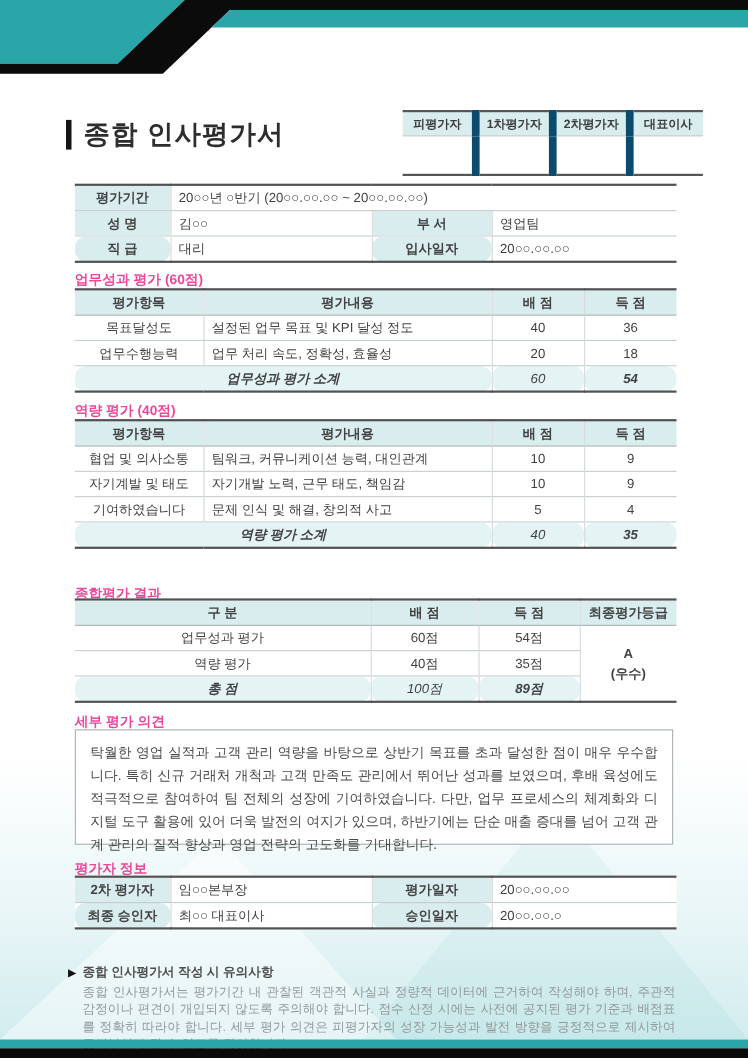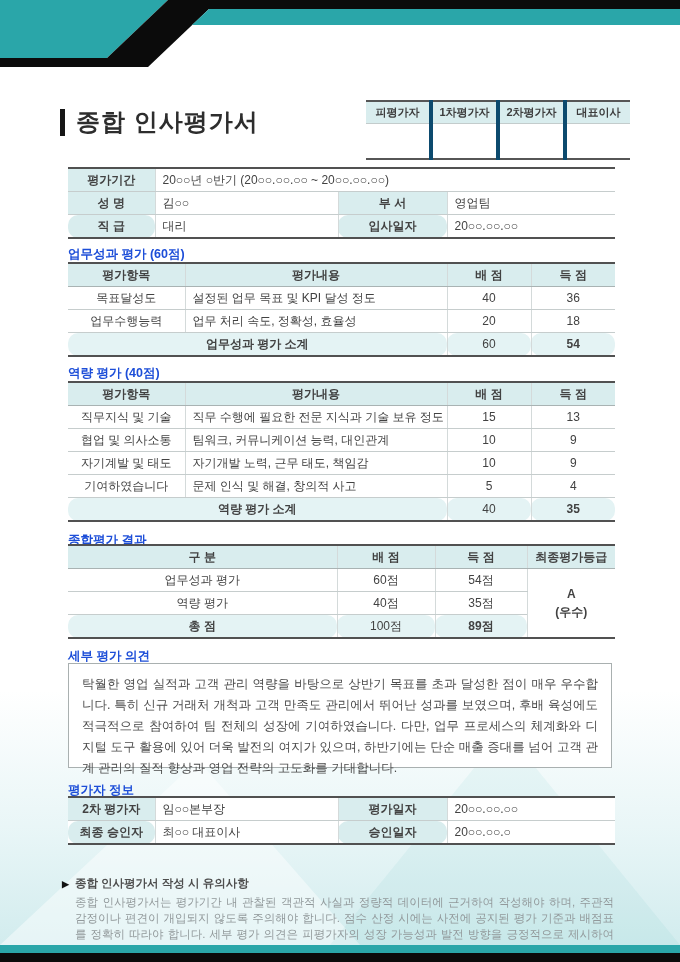--- a/index.html
+++ b/index.html
@@ -28,21 +28,21 @@
   .band-teal  { position:absolute; left:0; top:945px; width:680px; height:8px; background:#2aa6a9; }
   .band-black { position:absolute; left:0; top:953px; width:680px; height:9px; background:#0b0b0b; }
 
   
   .title-block { position:absolute; left:60px; top:106px; display:flex; align-items:center;justify-content:flex-end; }
   .title-bar { width:5px; height:27px; background:#161616; margin-right:11px; }
   .doc-title { font-size:24px; font-weight:700; color:#2d2d2d; letter-spacing:1px; white-space:nowrap; }
 
   
   .approval { position:absolute; left:366px; top:100px; border-collapse:collapse; table-layout:fixed; }
-  .approval th, .approval td { border-left:4px solid #0c4a6e; padding:0; text-align:center; }
+  .approval th, .approval td { border-left:7px solid #0c4a6e; padding:0; text-align:center; }
   .approval th:first-child, .approval td:first-child { border-left:none; }
   .approval th {
     width:63px; height:21px; background:#d9edee; font-size:11px; font-weight:700;
     color:#3c3c3c; border-bottom:1px solid #c3cccc;
   }
   .approval td { height:34px; background:#ffffff; }
   .approval { border-top:2px solid #565656; border-bottom:2px solid #565656; }
 
   
   .doc-table {
@@ -52,26 +52,26 @@
   .doc-table td {
     height:22px; padding:0 7px; font-size:12px; color:#424242;
     border-bottom:1px solid #c6cdcd; border-left:1px solid #d4dada;
     overflow:hidden; white-space:nowrap;
   }
   .doc-table tr td:first-child { border-left:none; }
   .doc-table tr:last-child td { border-bottom:none;border-radius:10px; }
   .cell-label { background:#d9edee; font-weight:700; text-align:center; color:#3c3c3c; }
   .cell-head  { background:#d9edee; font-weight:700; text-align:center; color:#3c3c3c; border-bottom:1px solid #a9b3b3 !important; }
   .cell-center { text-align:center; }
-  .cell-sub   { background:#e4f3f4; }
+  .cell-sub   { background:#e4f3f4;font-style:italic; }
   .bold { font-weight:700; }
   .grade-cell { text-align:center; font-weight:700; font-size:13px; line-height:18px; color:#3c3c3c; background:#fff; }
 
   
-  .sec-title { position:absolute; left:68px; font-size:12.5px; font-weight:700; color:#1d4ed8; white-space:nowrap; }
+  .sec-title { position:absolute; left:68px; font-size:12.5px; font-weight:700; color:#ec4899; white-space:nowrap; }
 
   
   .opinion-box {
     position:absolute; left:68px; top:663px; width:544px; height:105px; box-sizing:border-box;
     border:1px solid #a9b0b0; background:#ffffff; padding:10px 13px;
     font-size:12.5px; line-height:21px; color:#4a4a4a;
     text-align:justify; text-justify:inter-word;
   }
 
   
@@ -189,26 +189,20 @@
         <col style="width:262px">
         <col style="width:84px">
         <col style="width:84px">
       </colgroup>
     <tbody>
         <tr>
       <td class="cell-head">평가항목</td>
       <td class="cell-head">평가내용</td>
       <td class="cell-head">배 점</td>
       <td class="cell-head">득 점</td>
-    </tr>
-    <tr>
-      <td class="cell-center">직무지식 및 기술</td>
-      <td>직무 수행에 필요한 전문 지식과 기술 보유 정도</td>
-      <td class="cell-center">15</td>
-      <td class="cell-center">13</td>
     </tr>
     <tr>
       <td class="cell-center">협업 및 의사소통</td>
       <td>팀워크, 커뮤니케이션 능력, 대인관계</td>
       <td class="cell-center">10</td>
       <td class="cell-center">9</td>
     </tr>
     <tr>
       <td class="cell-center">자기계발 및 태도</td>
       <td>자기개발 노력, 근무 태도, 책임감</td>

